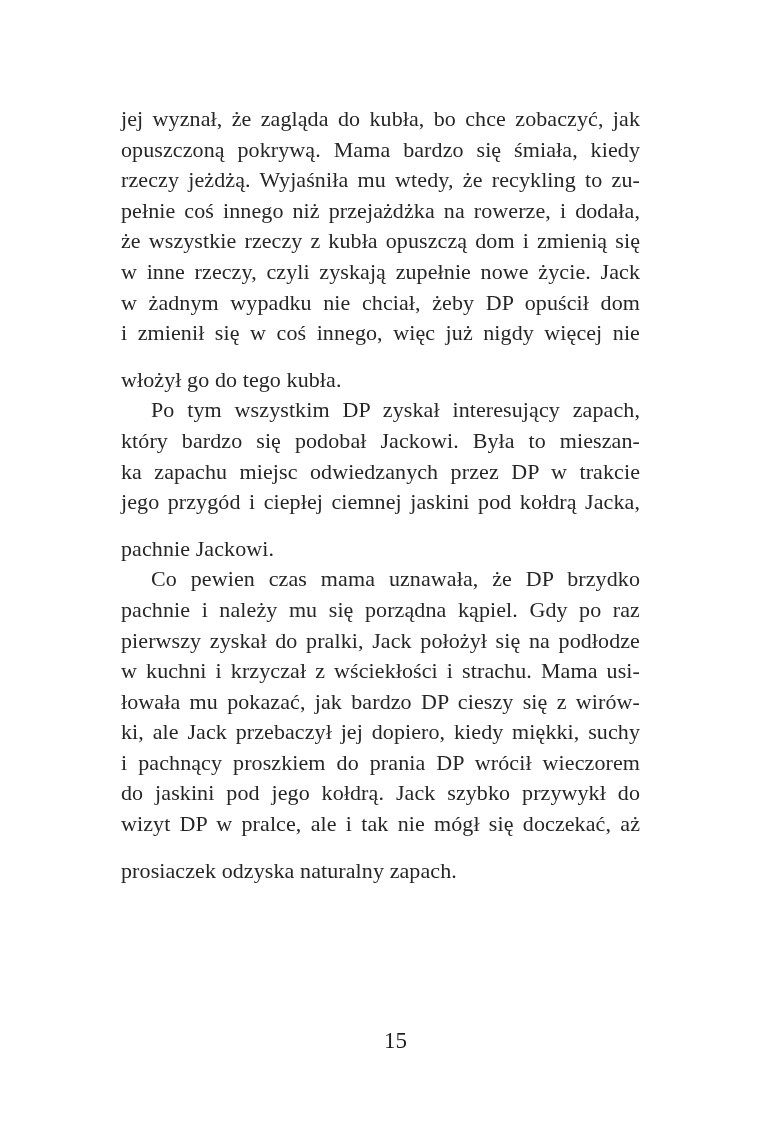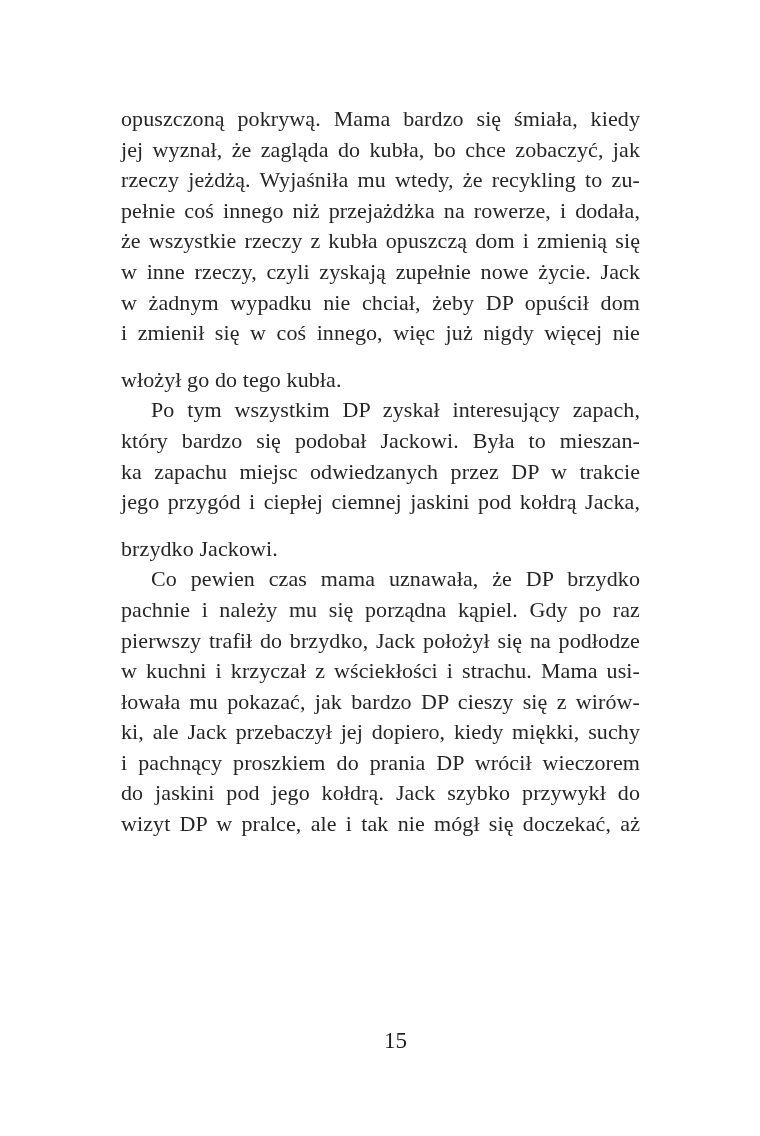--- a/index.html
+++ b/index.html
@@ -49,47 +49,48 @@
     font-size: 23px;
     color: #1f1f1f;
   }
 </style>
 </head>
 <body>
 
 <div class="text-block">
 
   <div class="paragraph">
+    <div class="line">jej wyznał, że zagląda do kubła, bo chce zobaczyć, jak</div>
     <div class="line">opuszczoną pokrywą. Mama bardzo się śmiała, kiedy</div>
-    <div class="line">jej wyznał, że zagląda do kubła, bo chce zobaczyć, jak</div>
     <div class="line">rzeczy jeżdżą. Wyjaśniła mu wtedy, że recykling to zu-</div>
     <div class="line">pełnie coś innego niż przejażdżka na rowerze, i dodała,</div>
     <div class="line">że wszystkie rzeczy z kubła opuszczą dom i zmienią się</div>
     <div class="line">w inne rzeczy, czyli zyskają zupełnie nowe życie. Jack</div>
     <div class="line">w żadnym wypadku nie chciał, żeby DP opuścił dom</div>
     <div class="line">i zmienił się w coś innego, więc już nigdy więcej nie</div>
     <div class="line last">włożył go do tego kubła.</div>
   </div>
 
   <div class="paragraph">
     <div class="line indent">Po tym wszystkim DP zyskał interesujący zapach,</div>
     <div class="line">który bardzo się podobał Jackowi. Była to mieszan-</div>
     <div class="line">ka zapachu miejsc odwiedzanych przez DP w trakcie</div>
     <div class="line">jego przygód i ciepłej ciemnej jaskini pod kołdrą Jacka,</div>
-    <div class="line last">brzydko Jackowi.</div>
+    <div class="line last">pachnie Jackowi.</div>
   </div>
 
   <div class="paragraph">
     <div class="line indent">Co pewien czas mama uznawała, że DP brzydko</div>
     <div class="line">pachnie i należy mu się porządna kąpiel. Gdy po raz</div>
-    <div class="line">pierwszy trafił do brzydko, Jack położył się na podłodze</div>
+    <div class="line">pierwszy zyskał do pralki, Jack położył się na podłodze</div>
     <div class="line">w kuchni i krzyczał z wściekłości i strachu. Mama usi-</div>
     <div class="line">łowała mu pokazać, jak bardzo DP cieszy się z wirów-</div>
     <div class="line">ki, ale Jack przebaczył jej dopiero, kiedy miękki, suchy</div>
     <div class="line">i pachnący proszkiem do prania DP wrócił wieczorem</div>
     <div class="line">do jaskini pod jego kołdrą. Jack szybko przywykł do</div>
     <div class="line">wizyt DP w pralce, ale i tak nie mógł się doczekać, aż</div>
+    <div class="line last">prosiaczek odzyska naturalny zapach.</div>
   </div>
 
 
 </div>
 
 <div class="page-number">15</div>
 
 </body></html>

